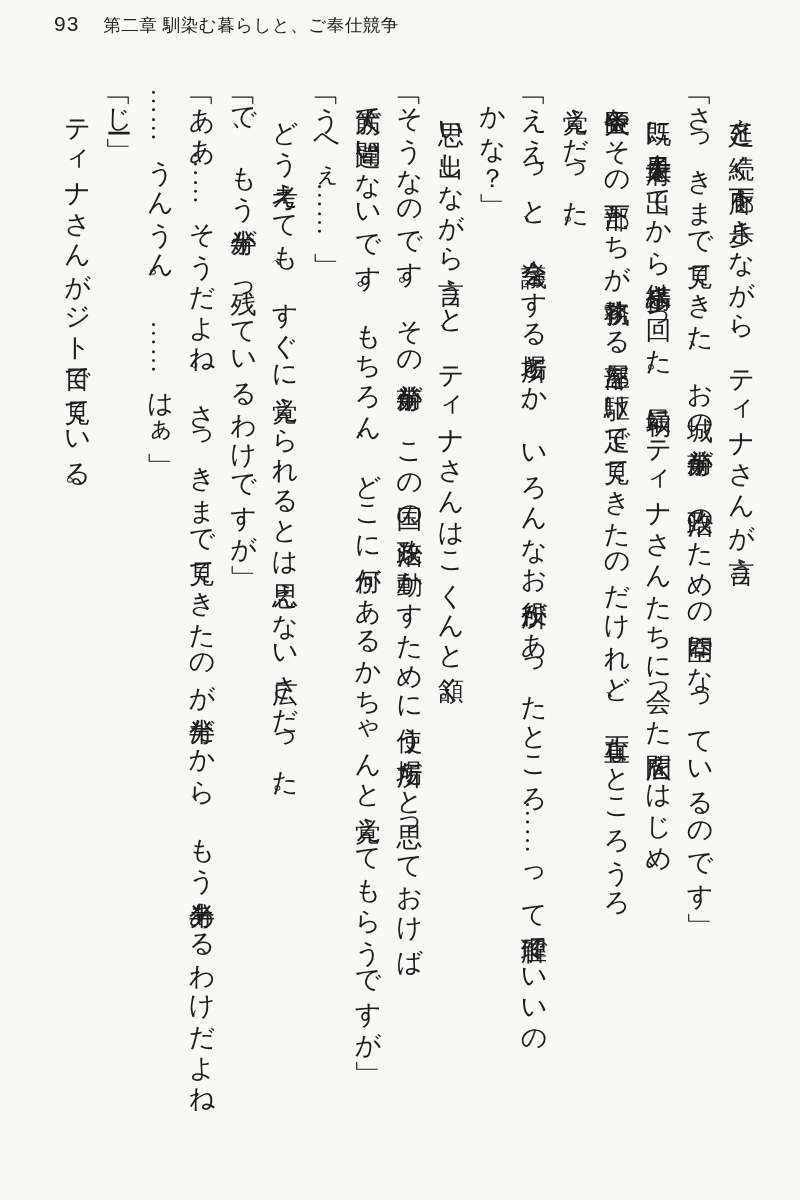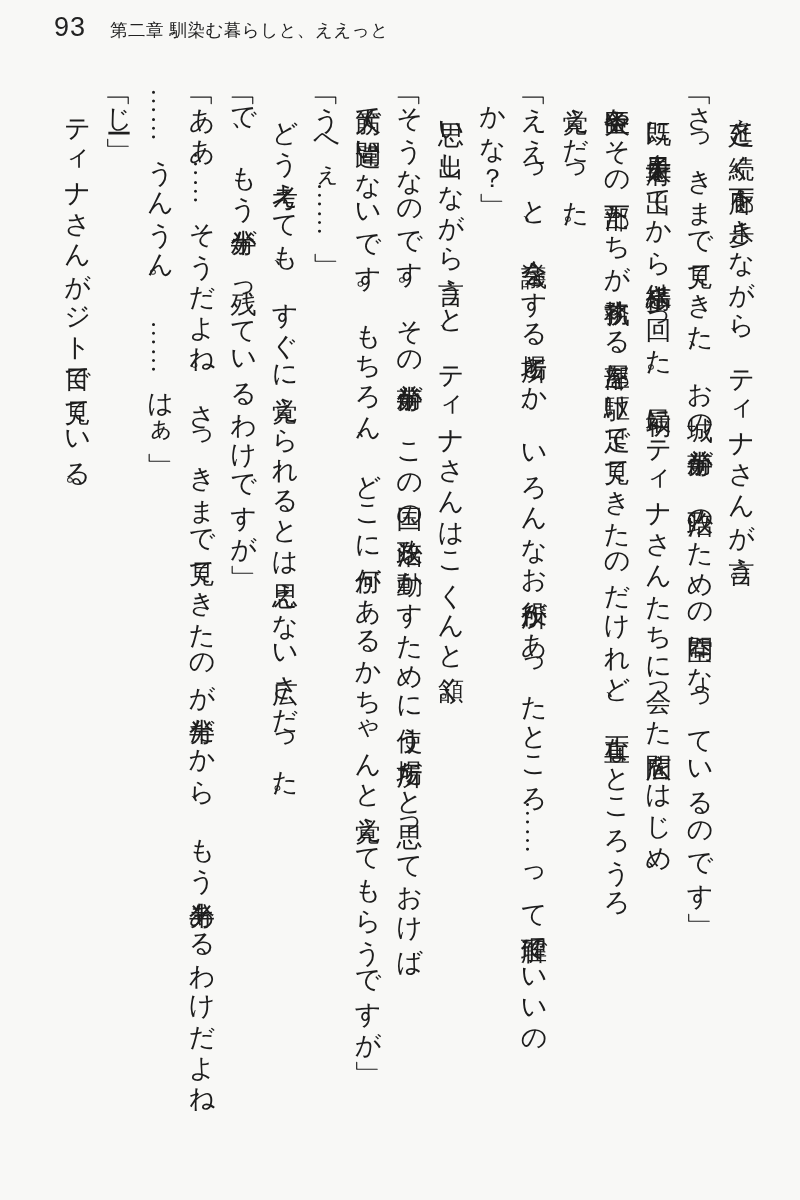--- a/index.html
+++ b/index.html
@@ -22,21 +22,21 @@
     position: absolute;
     top: 12px;
     left: 54px;
     display: flex;
     align-items: baseline;
     font-family: "Liberation Sans", "DejaVu Sans", sans-serif;
     color: #222222;
     white-space: nowrap;
   }
   .page-number {
-    font-size: 27px;
+    font-size: 21px;
     letter-spacing: 1px;
   }
   .chapter-title {
     margin-left: 24px;
     font-size: 17.5px;
     letter-spacing: 0.5px;
   }
   .text-block {
     position: absolute;
     top: 88px;
@@ -57,21 +57,21 @@
     text-indent: 14px;
   }
 </style>
 </head>
 <body>
 
 <div class="page">
 
   <header class="page-header">
     <span class="page-number">93</span>
-    <span class="chapter-title">第二章 馴染む暮らしと、ええっと</span>
+    <span class="chapter-title">第二章 馴染む暮らしと、ご奉仕競争</span>
   </header>
 
   <main class="text-block">
     <div class="tline indent">延々と続く廊下を歩きながら、ティナさんが言う。</div>
     <div class="tline">「さっきまで見てきた、お城の前半分が、政治のための空間になっているのです」</div>
     <div class="tline indent">既に皇太子府を出てから結構歩き回った。最初にティナさんたちに会った広間をはじめ、</div>
     <div class="tline">各大臣やその部下たちが執務する部屋を駆け足で見てきたのだけれど、正直なところうろ</div>
     <div class="tline">覚えだった。</div>
     <div class="tline">「ええっと、会議をする場所とか、いろんなお役所があったところ……って理解でいいの</div>
     <div class="tline">かな？」</div>

